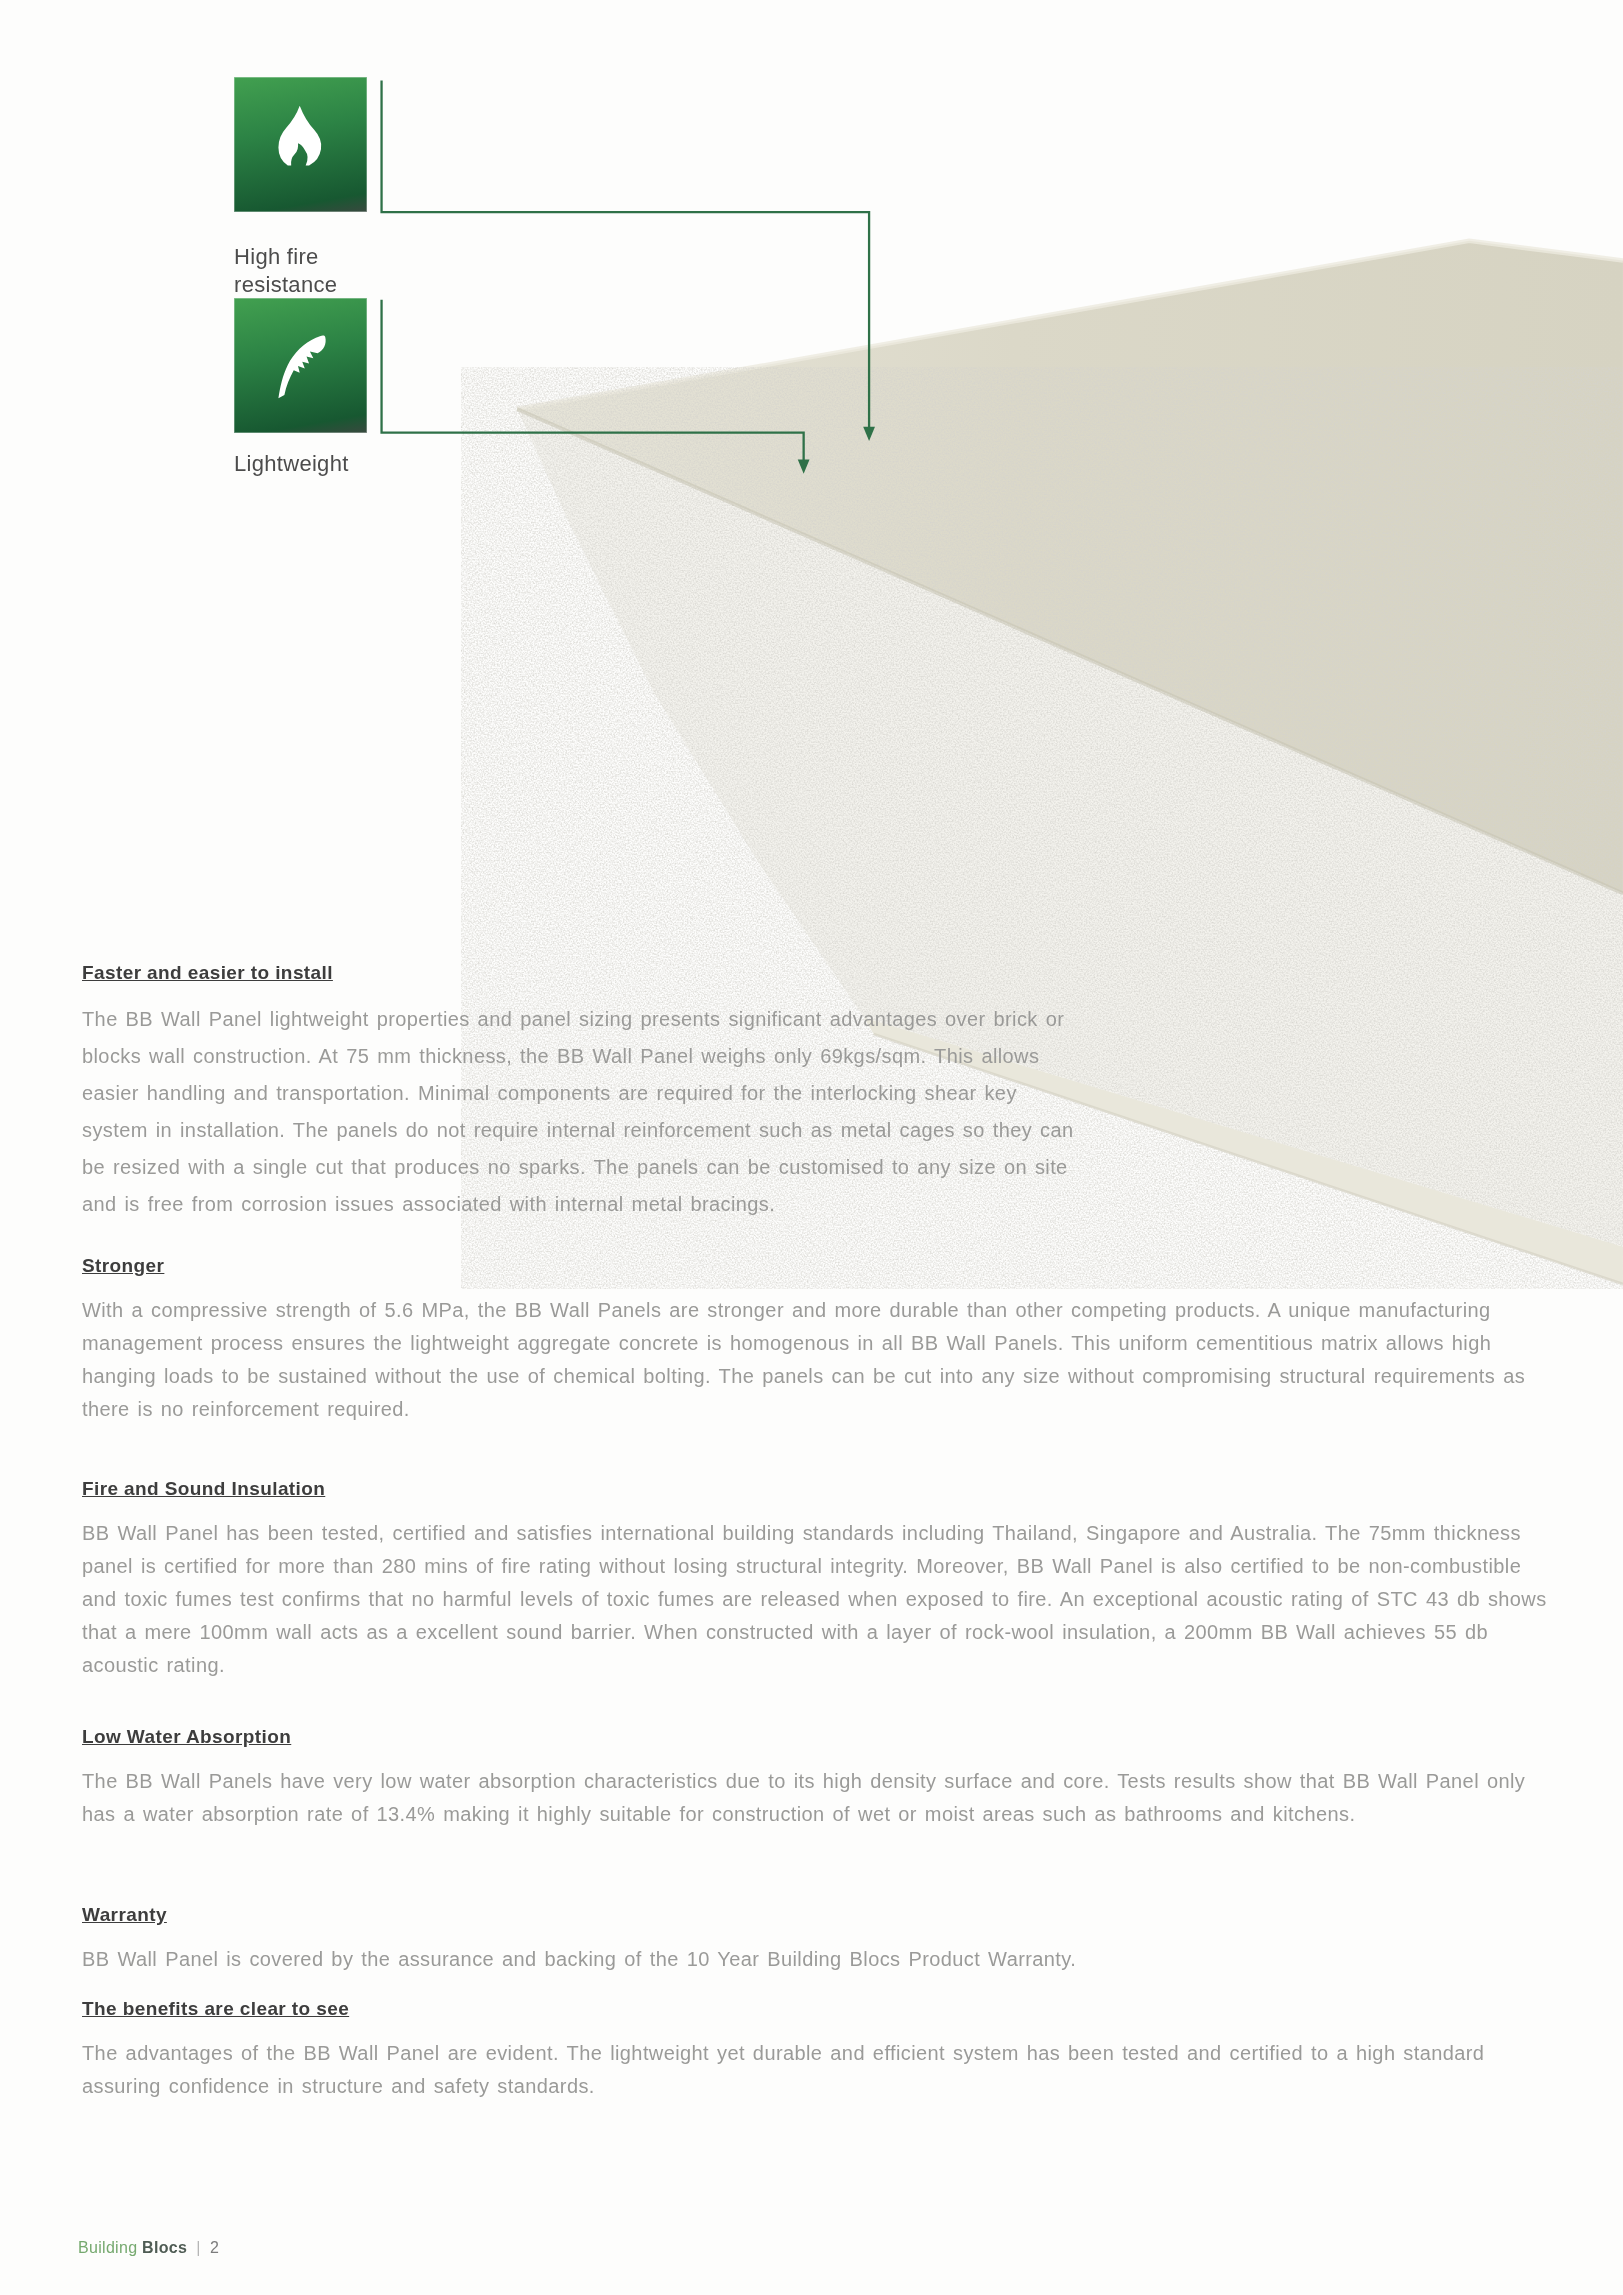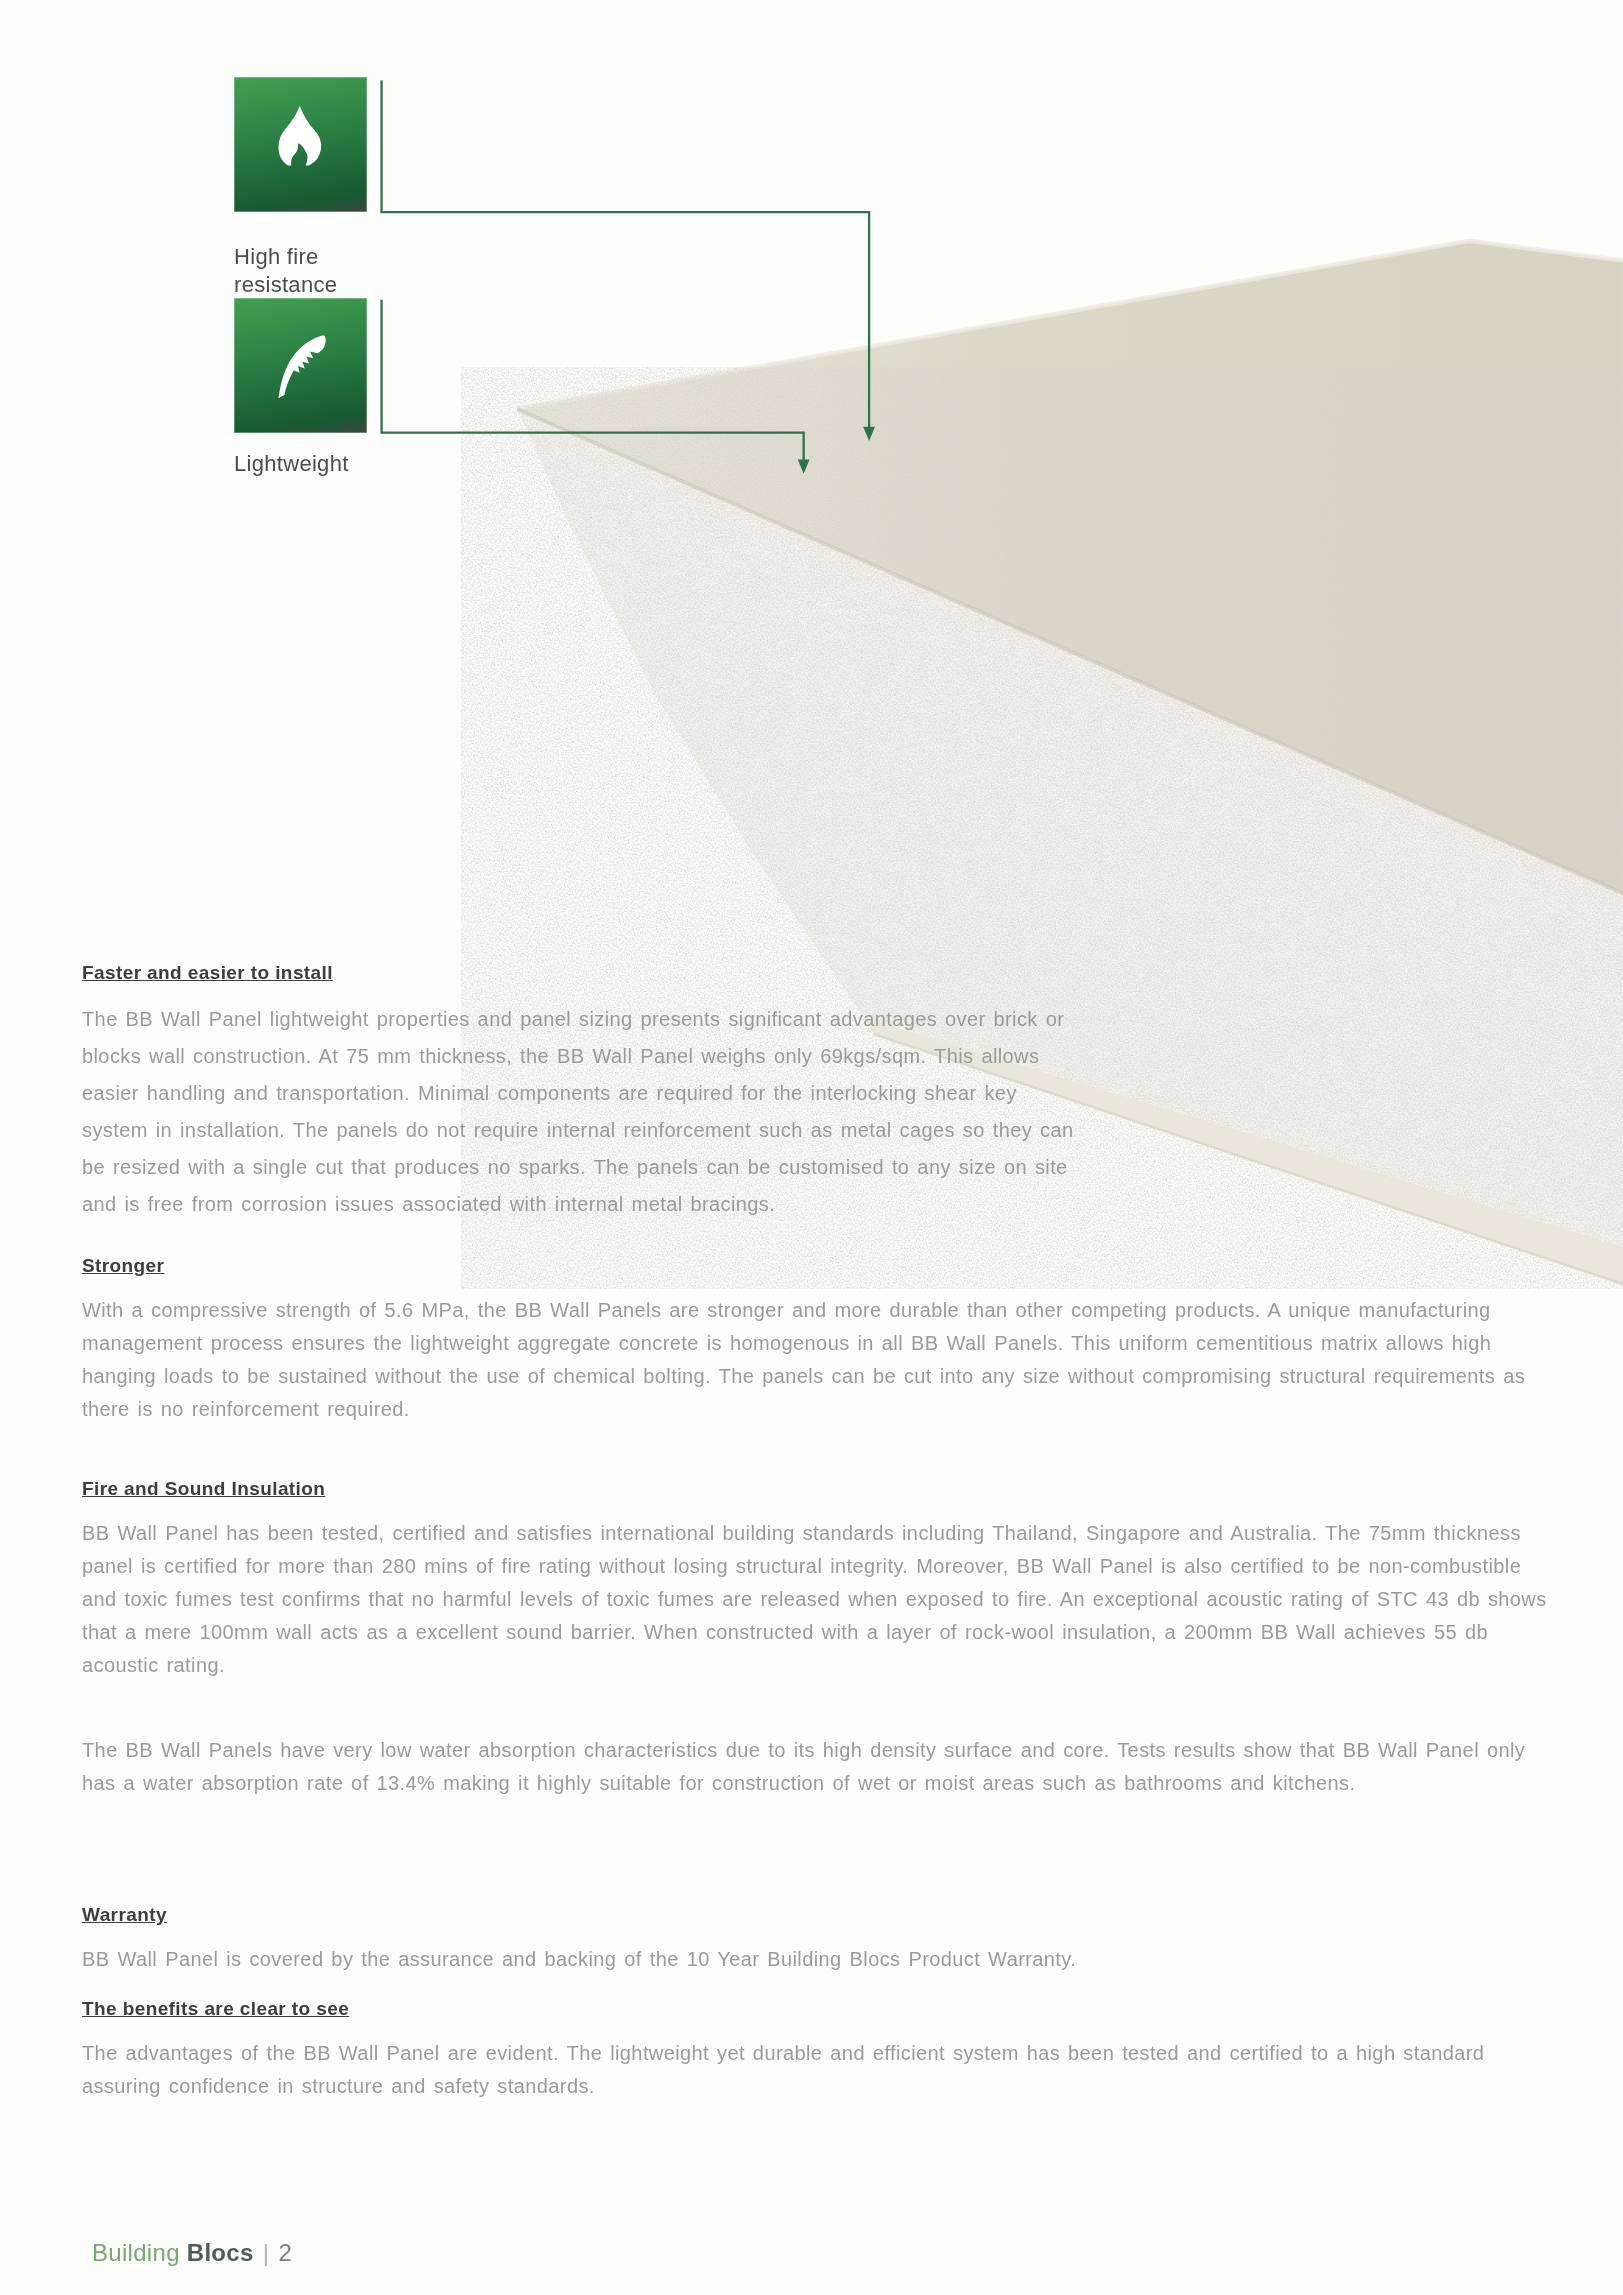--- a/index.html
+++ b/index.html
@@ -17,21 +17,21 @@
   
   .section{position:absolute;left:82px;}
   .section h2{margin:0;font-size:19px;line-height:31px;color:#3d3d3d;font-weight:700;
               letter-spacing:0.4px;text-decoration:underline;}
   .section p{margin:13px 0 0 0;font-size:20px;line-height:33px;color:#9a9a98;
              letter-spacing:0.4px;word-spacing:2px;}
   .section.roomy p{line-height:37px;}
   .w-narrow p{max-width:1001px;}
   .w-full p{max-width:1469px;}
   
-  .footer{position:absolute;left:92px;top:2239px;font-size:24px;letter-spacing:0.3px;}
+  .footer{position:absolute;left:78px;top:2239px;font-size:16px;letter-spacing:0.3px;}
   .footer .brand-a{color:#76a96f;font-weight:400;}
   .footer .brand-b{color:#4f5c54;font-weight:700;}
   .footer .sep{color:#b5b5b5;padding:0 9.2px;}
   .footer .pnum{color:#7c7c7c;}
 </style>
 </head>
 <body>
 
 <div class="page">
 
@@ -94,20 +94,21 @@
     <h2>Stronger</h2>
     <p>With a compressive strength of 5.6 MPa, the BB Wall Panels are stronger and more durable than other competing products. A unique manufacturing management process ensures the lightweight aggregate concrete is homogenous in all BB Wall Panels. This uniform cementitious matrix allows high hanging loads to be sustained without the use of chemical bolting. The panels can be cut into any size without compromising structural requirements as there is no reinforcement required.</p>
   </div>
 
   <div class="section w-full" style="top:1473px;">
     <h2>Fire and Sound Insulation</h2>
     <p>BB Wall Panel has been tested, certified and satisfies international building standards including Thailand, Singapore and Australia. The 75mm thickness panel is certified for more than 280 mins of fire rating without losing structural integrity. Moreover, BB Wall Panel is also certified to be non-combustible and toxic fumes test confirms that no harmful levels of toxic fumes are released when exposed to fire. An exceptional acoustic rating of STC 43 db shows that a mere 100mm wall acts as a excellent sound barrier. When constructed with a layer of rock-wool insulation, a 200mm BB Wall achieves 55 db acoustic rating.</p>
   </div>
 
   <div class="section w-full" style="top:1721px;">
+    <h2>Low Water Absorption</h2>
     <p>The BB Wall Panels have very low water absorption characteristics due to its high density surface and core. Tests results show that BB Wall Panel only has a water absorption rate of 13.4% making it highly suitable for construction of wet or moist areas such as bathrooms and kitchens.</p>
   </div>
 
   <div class="section w-full" style="top:1881px;margin-top:18px;">
     <h2>Warranty</h2>
     <p>BB Wall Panel is covered by the assurance and backing of the 10 Year Building Blocs Product Warranty.</p>
   </div>
 
   <div class="section w-full" style="top:1993px;">
     <h2>The benefits are clear to see</h2>

